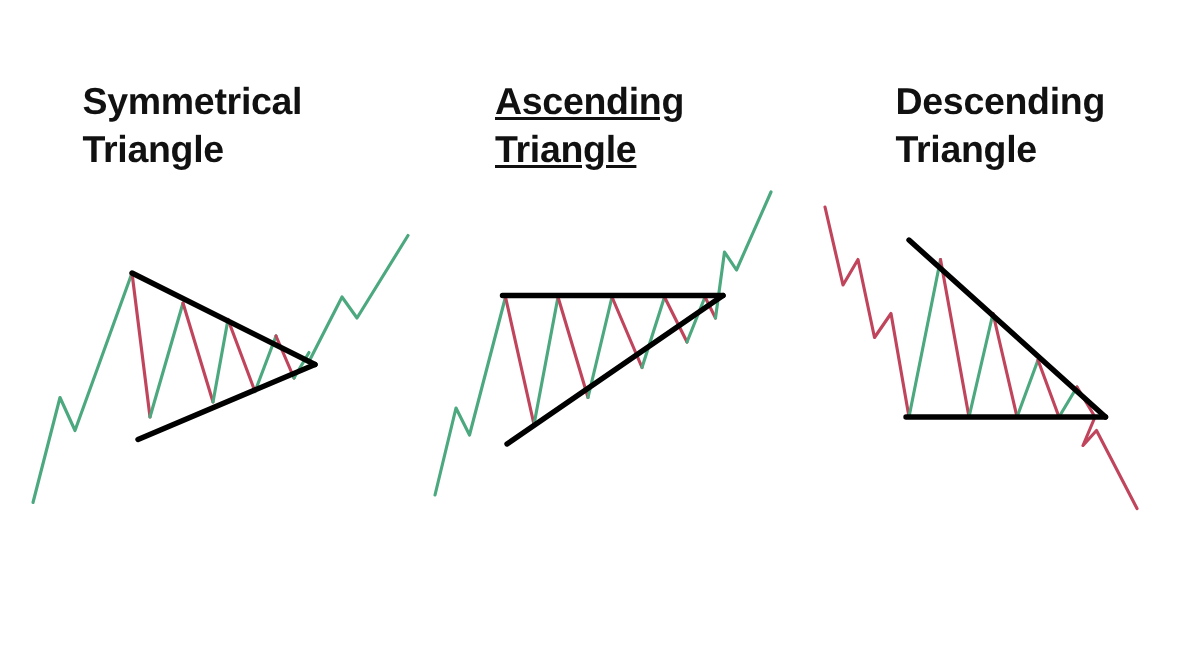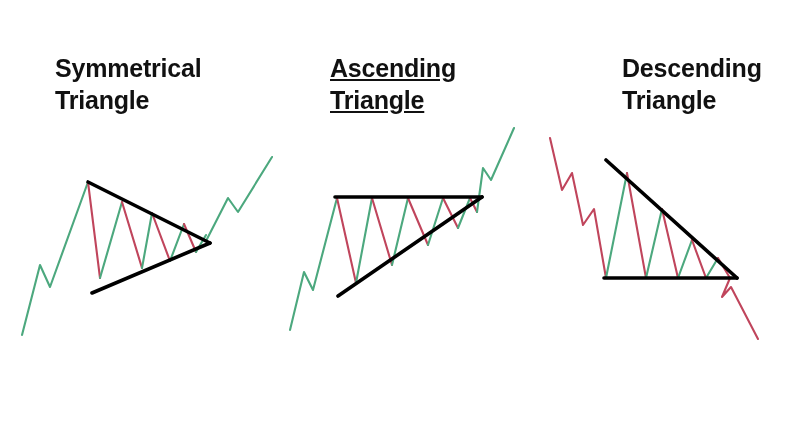--- a/index.html
+++ b/index.html
@@ -26,21 +26,21 @@
     font-weight: bold;
     color: #111111;
     font-size: 25px;
     line-height: 1.28;
     letter-spacing: -0.2px;
     white-space: pre-line;
     font-family: "Liberation Sans", sans-serif;
   }
   #title-symmetrical { left: 55px;  top: 52px; }
   #title-ascending   { left: 330px; top: 52px; text-decoration: underline; }
-  #title-descending  { left: 597px; top: 52px; margin-left: 25px; }
+  #title-descending  { left: 597px; top: 52px; }
 
   #chart-svg {
     position: absolute;
     left: 0;
     top: 0;
     width: 800px;
     height: 442px;
   }
   .trend-line { fill: none; stroke-linecap: round; stroke-linejoin: round; }
   .trend-up    { stroke-width: 2.1; }

